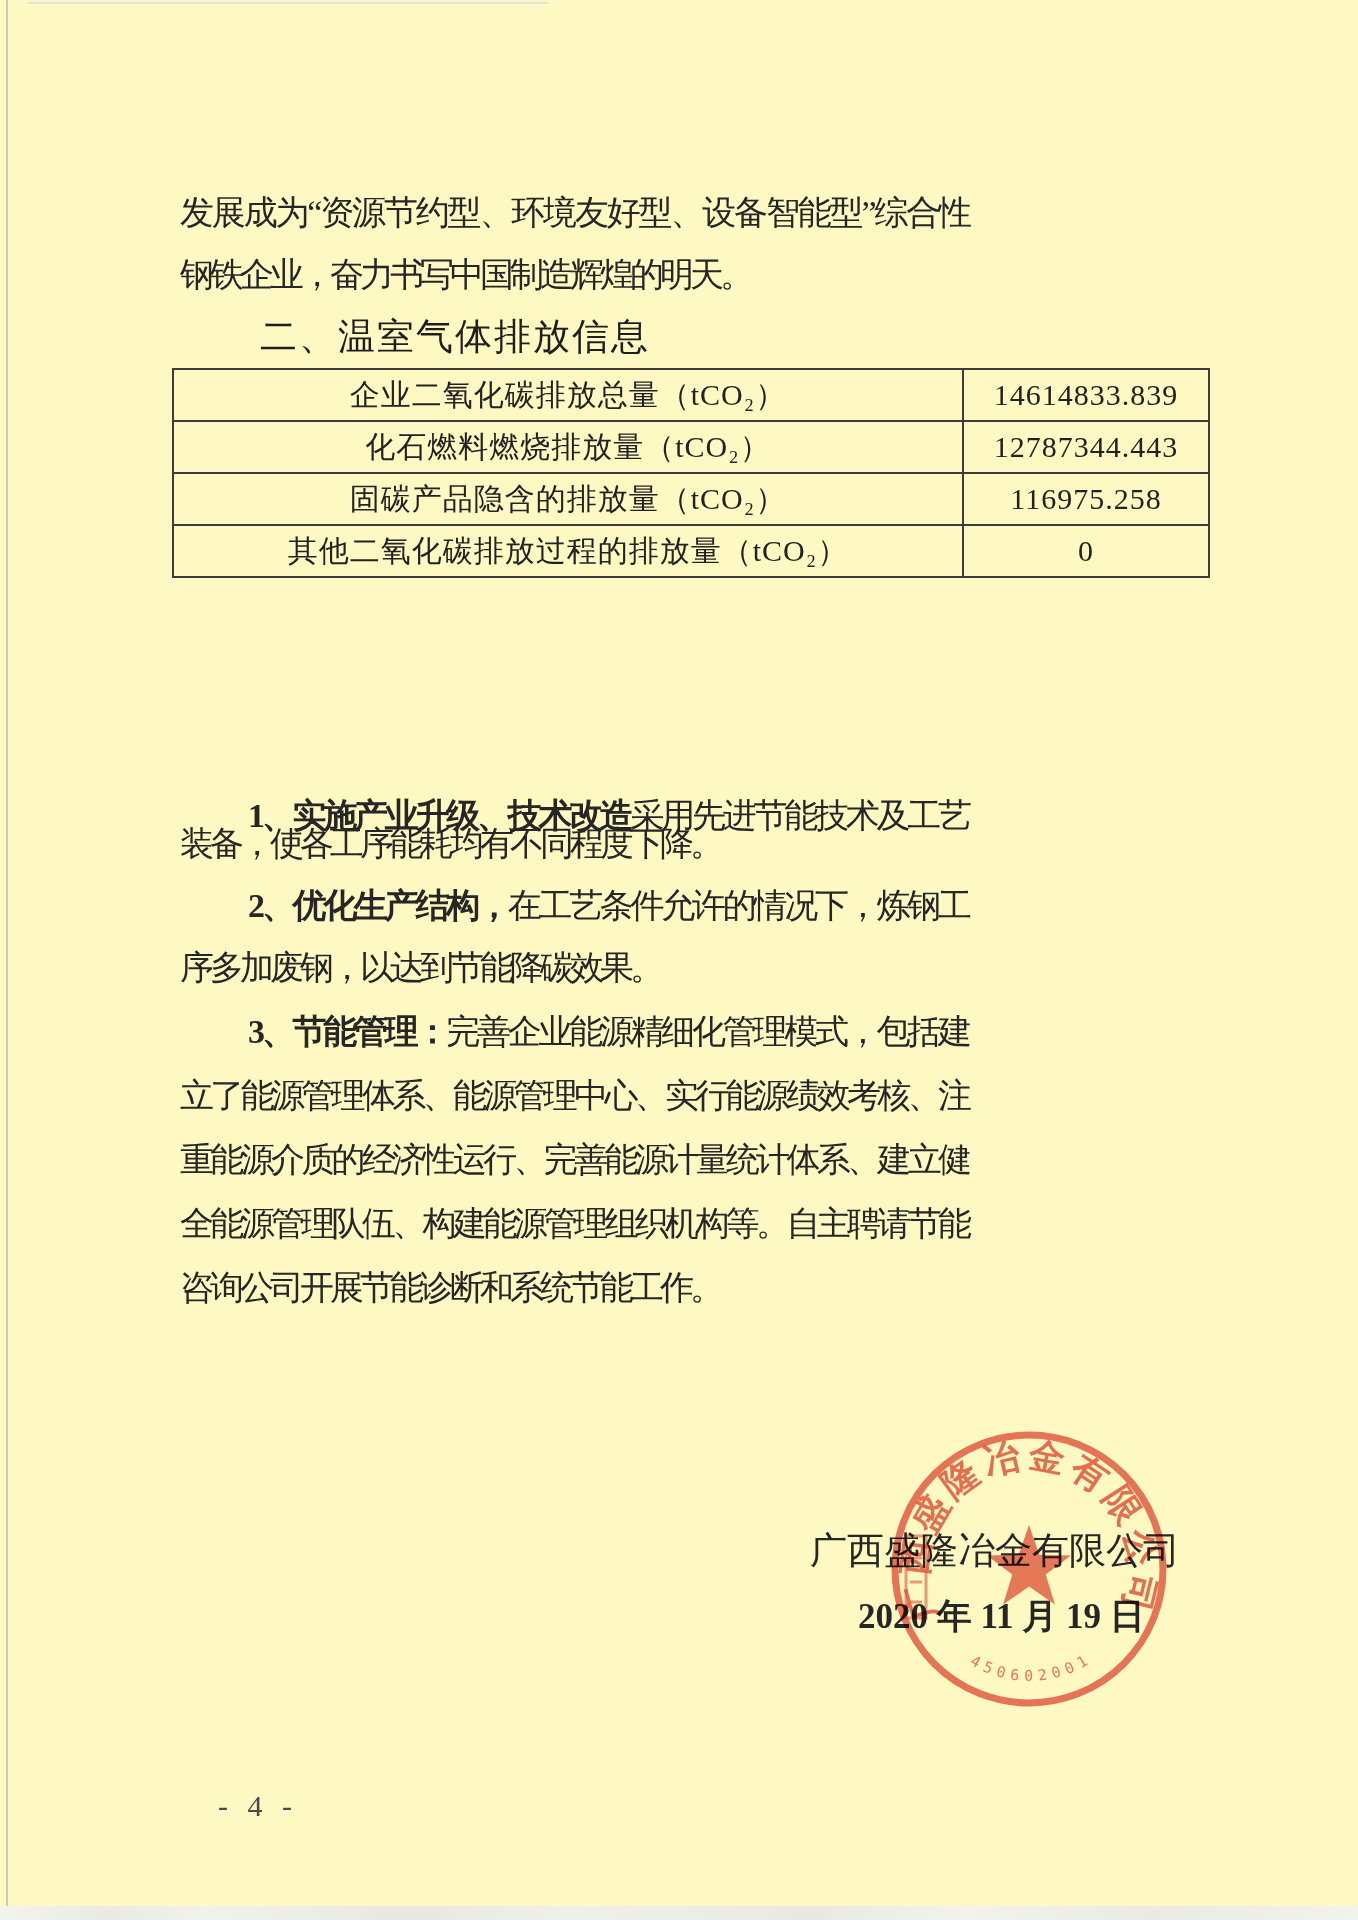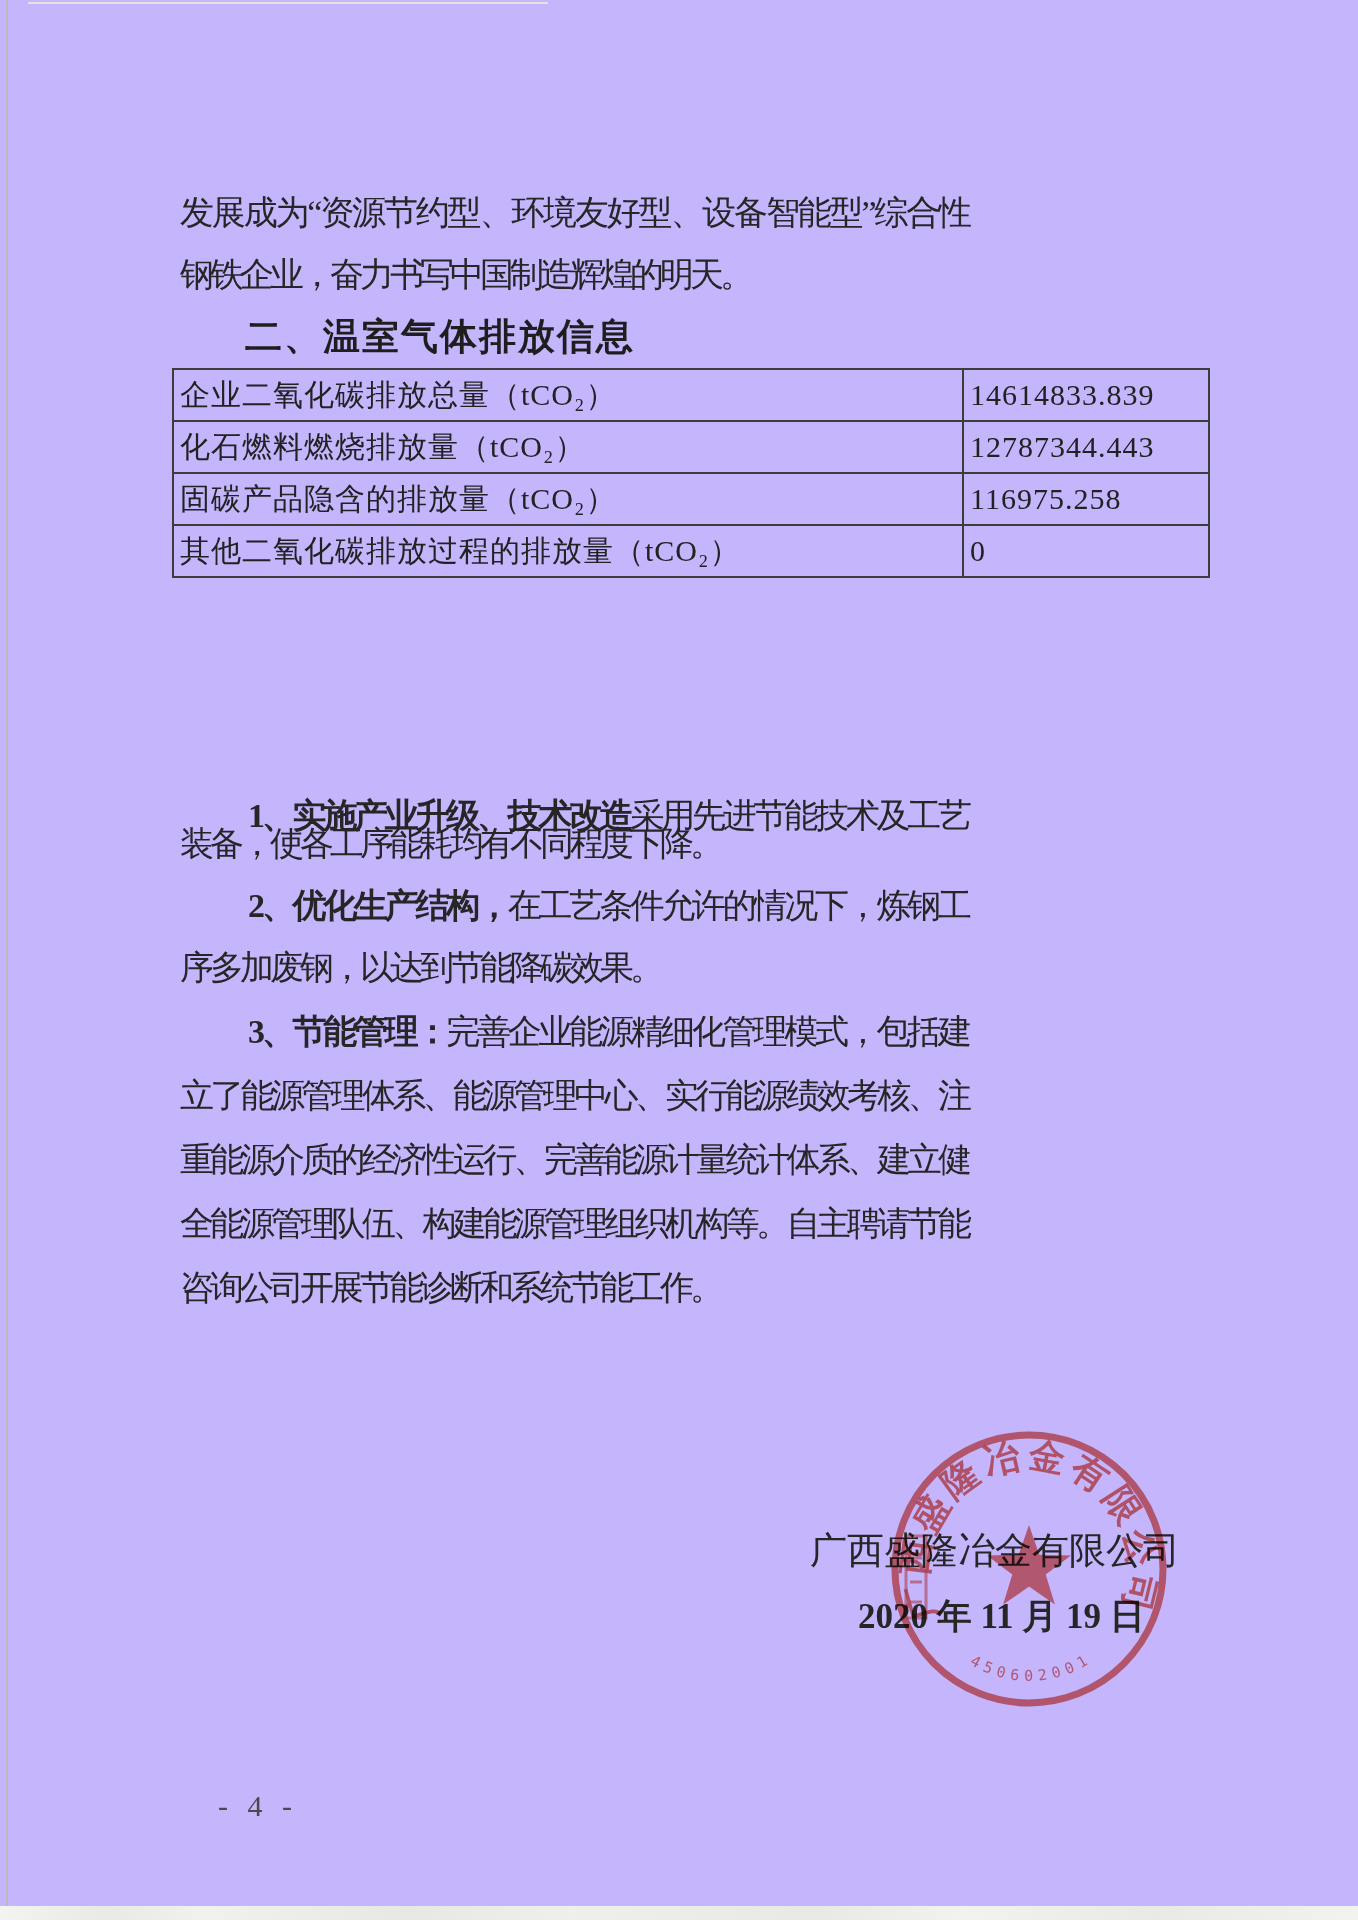--- a/index.html
+++ b/index.html
@@ -1,44 +1,44 @@
 <!DOCTYPE html>
 <html><head>
 <meta charset="utf-8">
 <style>
   html,body{margin:0;padding:0;background:#fff;}
   .page{
-    position:relative;width:1358px;height:1920px;background:#c4b5fd;
+    position:relative;width:1358px;height:1920px;background:#fef9c3;
     font-family:"Liberation Serif","DejaVu Serif",serif;color:#262626;overflow:hidden;
   }
   
   .scan-left{position:absolute;left:6px;top:0;width:2px;height:1920px;background:#b9b9b2;opacity:.75;}
   .scan-top{position:absolute;left:28px;top:2px;width:520px;height:2px;background:#e3e3de;}
   .scan-bottom{position:absolute;left:0;bottom:0;width:1358px;height:14px;
     background:linear-gradient(90deg,#f3f3f0 0%,#e9eae6 8%,#f1f1ee 15%,#e7e8e4 30%,#efefec 42%,#e8e9e5 60%,#f2f2ef 71%,#e9eae6 85%,#f2f2ef 100%);}
   
   .tline{
     position:absolute;left:180px;width:788px;height:62px;line-height:62px;
     font-size:34px;letter-spacing:-4px;white-space:nowrap;color:#262626;
   }
   .jl{text-align:justify;text-align-last:justify;}
   .ind{text-indent:68px;}
   .tline b{font-weight:700;}
   .heading{
-    position:absolute;left:245px;height:48px;line-height:48px;
-    font-family:"Liberation Sans","DejaVu Sans",sans-serif;font-weight:700;
+    position:absolute;left:260px;height:48px;line-height:48px;
+    font-family:"Liberation Sans","DejaVu Sans",sans-serif;font-weight:400;
     font-size:37px;letter-spacing:2px;color:#1e1e1e;white-space:nowrap;
   }
   
   table.em{
     position:absolute;left:172px;top:368px;width:1012px;border-collapse:collapse;
     table-layout:fixed;
   }
   table.em td{
-    border:2px solid #3c3c3c;height:50px;text-align:left;vertical-align:middle;
+    border:2px solid #3c3c3c;height:50px;text-align:center;vertical-align:middle;
     font-size:30px;letter-spacing:1px;color:#222;padding:0 6px;
   }
   td.lblcol{width:776px;}
   td.valcol{width:232px;letter-spacing:0;}
   
   .sig-company{position:absolute;left:810px;top:1524px;height:54px;line-height:54px;
     font-size:37px;letter-spacing:0;color:#262626;white-space:nowrap;}
   .sig-date{position:absolute;left:858px;top:1592px;height:50px;line-height:50px;
     font-size:35px;color:#262626;white-space:nowrap;font-weight:bold;}
   

